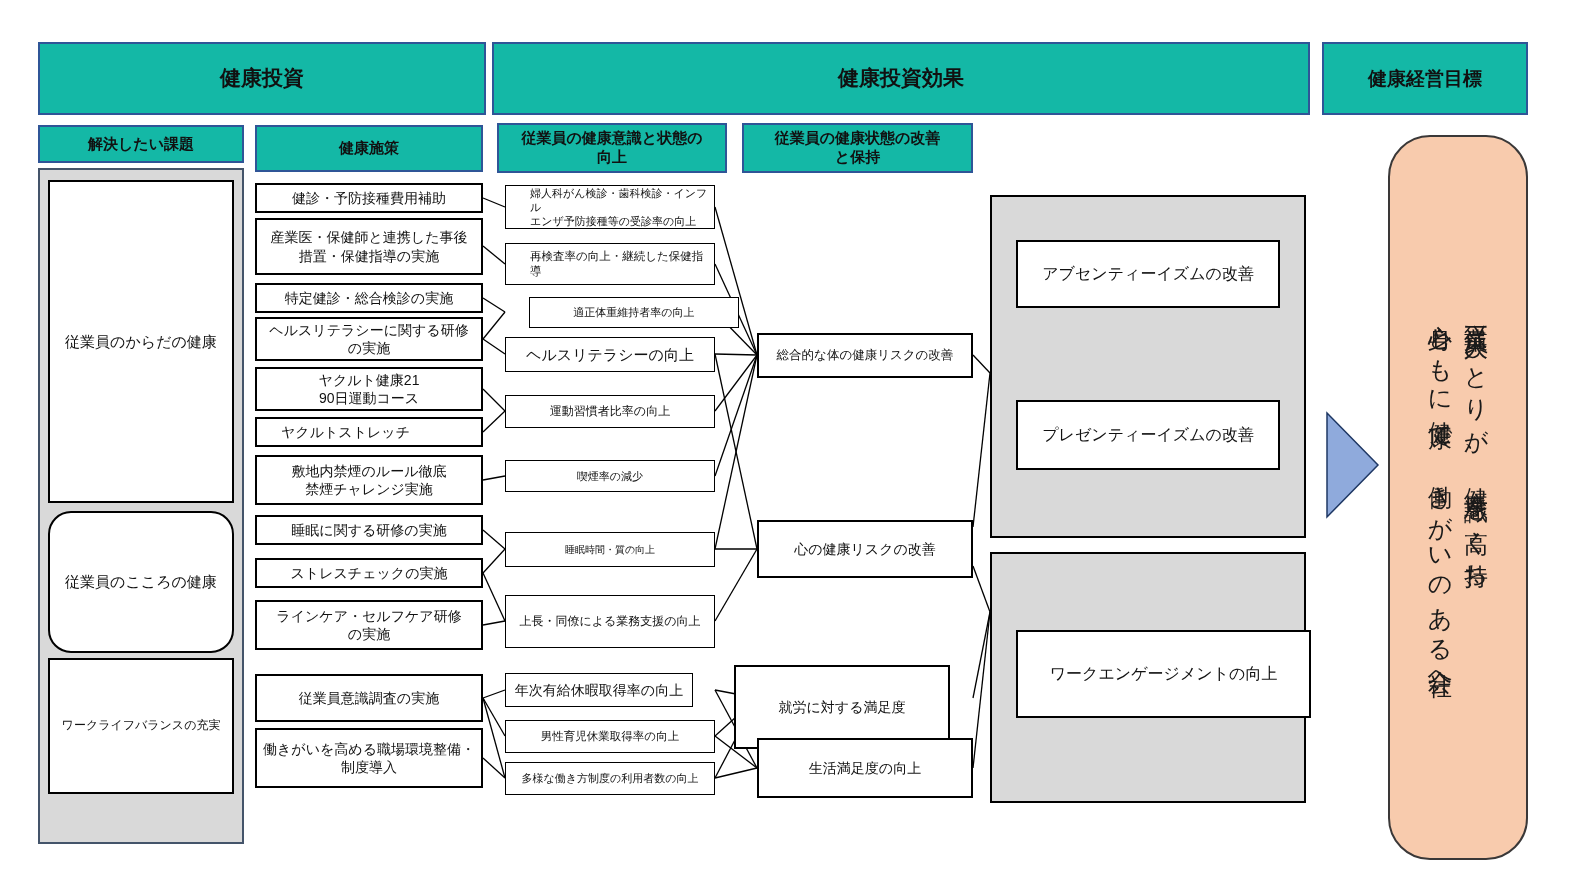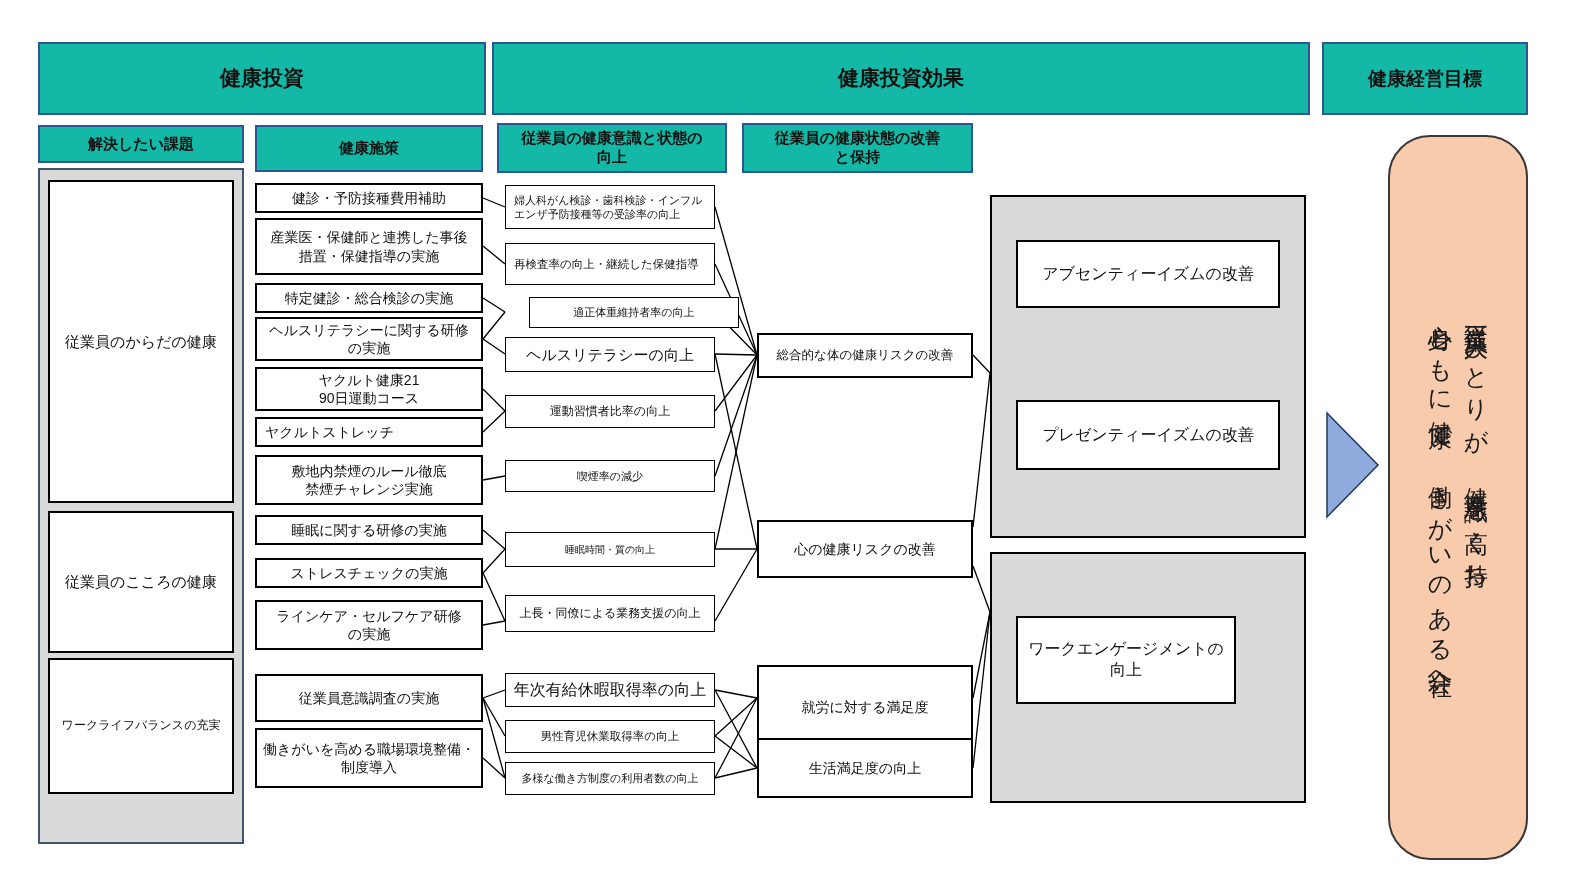--- a/index.html
+++ b/index.html
@@ -9,21 +9,21 @@
   .hdr{position:absolute;z-index:2;background:#14b8a6;border:2px solid #2F5597;box-sizing:border-box;
        display:flex;align-items:center;justify-content:center;font-weight:bold;text-align:center;
        white-space:pre-line;line-height:1.25;}
   .panel{position:absolute;z-index:2;background:#D9D9D9;box-sizing:border-box;}
   .panel.left{border:2px solid #44546A;}
   .panel.right{border:2px solid #000;}
   .box{position:absolute;z-index:3;background:#fff;border:2px solid #000;box-sizing:border-box;
        display:flex;align-items:center;justify-content:center;text-align:center;
        white-space:pre-line;line-height:1.3;padding:1px 4px;}
   .box.thin{border-width:1.5px;}
-  .box.la{justify-content:flex-start;text-align:left;padding-left:8px;}
+  .box.la{justify-content:flex-start;text-align:left;padding-left:24px;}
   .goal{position:absolute;z-index:3;left:1388px;top:135px;width:140px;height:725px;
         background:#F8CBAD;border:2px solid #3A3838;border-radius:42px;box-sizing:border-box;
         display:flex;align-items:center;justify-content:center;}
   .goal-text{writing-mode:vertical-rl;text-orientation:upright;font-size:24px;
              letter-spacing:3px;line-height:1.5;color:#1a1a1a;}
   .goal-text div{display:block;}
 </style>
 </head>
 <body>
 
@@ -76,21 +76,21 @@
 
   <div class="hdr" style="left:38px;top:125px;width:206px;height:38px;font-size:15px;">解決したい課題</div>
   <div class="hdr" style="left:255px;top:125px;width:228px;height:47px;font-size:15px;">健康施策</div>
   <div class="hdr" style="left:497px;top:123px;width:230px;height:50px;font-size:15px;">従業員の健康意識と状態の
 向上</div>
   <div class="hdr" style="left:742px;top:123px;width:231px;height:50px;font-size:15px;">従業員の健康状態の改善
 と保持</div>
 
   <div class="panel left" style="left:38px;top:168px;width:206px;height:676px;"></div>
   <div class="box" style="left:48px;top:180px;width:186px;height:323px;font-size:15px;">従業員のからだの健康</div>
-  <div class="box" style="left:48px;top:511px;width:186px;height:142px;font-size:15px;">従業員のこころの健康</div>
+  <div class="box" style="left:48px;top:511px;width:186px;height:142px;font-size:15px;border-radius:23px;">従業員のこころの健康</div>
   <div class="box" style="left:48px;top:658px;width:186px;height:136px;font-size:12px;">ワークライフバランスの充実</div>
 
   <div class="box" style="left:255px;top:183px;width:228px;height:30px;font-size:14px;">健診・予防接種費用補助</div>
   <div class="box" style="left:255px;top:218px;width:228px;height:57px;font-size:14px;">産業医・保健師と連携した事後
 措置・保健指導の実施</div>
   <div class="box" style="left:255px;top:283px;width:228px;height:30px;font-size:14px;">特定健診・総合検診の実施</div>
   <div class="box" style="left:255px;top:317px;width:228px;height:44px;font-size:14px;">ヘルスリテラシーに関する研修
 の実施</div>
   <div class="box" style="left:255px;top:367px;width:228px;height:44px;font-size:14px;">ヤクルト健康21
 90日運動コース</div>
@@ -106,35 +106,35 @@
 制度導入</div>
 
   <div class="box thin la" style="left:505px;top:185px;width:210px;height:44px;font-size:11px;">婦人科がん検診・歯科検診・インフル
 エンザ予防接種等の受診率の向上</div>
   <div class="box thin la" style="left:505px;top:243px;width:210px;height:42px;font-size:11.5px;">再検査率の向上・継続した保健指導</div>
   <div class="box thin" style="left:529px;top:297px;width:210px;height:31px;font-size:11px;">適正体重維持者率の向上</div>
   <div class="box thin" style="left:505px;top:337px;width:210px;height:35px;font-size:15px;">ヘルスリテラシーの向上</div>
   <div class="box thin" style="left:505px;top:395px;width:210px;height:33px;font-size:12px;">運動習慣者比率の向上</div>
   <div class="box thin" style="left:505px;top:460px;width:210px;height:32px;font-size:11px;">喫煙率の減少</div>
   <div class="box thin" style="left:505px;top:532px;width:210px;height:35px;font-size:10px;">睡眠時間・質の向上</div>
-  <div class="box thin" style="left:505px;top:595px;width:210px;height:37px;font-size:12px;">上長・同僚による業務支援の向上</div>
-  <div class="box thin" style="left:505px;top:673px;width:210px;height:34px;font-size:16px;">年次有給休暇取得率の向上</div>
+  <div class="box thin" style="left:505px;top:595px;width:210px;height:53px;font-size:12px;">上長・同僚による業務支援の向上</div>
+  <div class="box thin" style="left:505px;top:673px;width:188px;height:34px;font-size:14px;">年次有給休暇取得率の向上</div>
   <div class="box thin" style="left:505px;top:720px;width:210px;height:33px;font-size:11.5px;">男性育児休業取得率の向上</div>
   <div class="box thin" style="left:505px;top:762px;width:210px;height:33px;font-size:11px;">多様な働き方制度の利用者数の向上</div>
 
   <div class="box" style="left:757px;top:520px;width:216px;height:58px;font-size:14px;">心の健康リスクの改善</div>
   <div class="box" style="left:757px;top:333px;width:216px;height:45px;font-size:12.5px;">総合的な体の健康リスクの改善</div>
-  <div class="box" style="left:757px;top:665px;width:216px;height:84px;font-size:14px;">就労に対する満足度</div>
+  <div class="box" style="left:734px;top:665px;width:216px;height:84px;font-size:14px;">就労に対する満足度</div>
   <div class="box" style="left:757px;top:738px;width:216px;height:60px;font-size:14px;">生活満足度の向上</div>
 
   <div class="panel right" style="left:990px;top:195px;width:316px;height:343px;"></div>
   <div class="panel right" style="left:990px;top:552px;width:316px;height:251px;"></div>
   <div class="box" style="left:1016px;top:240px;width:264px;height:68px;font-size:16px;">アブセンティーイズムの改善</div>
   <div class="box" style="left:1016px;top:400px;width:264px;height:70px;font-size:16px;">プレゼンティーイズムの改善</div>
-  <div class="box" style="left:1016px;top:616px;width:220px;height:88px;font-size:16px;">ワークエンゲージメントの向上</div>
+  <div class="box" style="left:1016px;top:630px;width:295px;height:88px;font-size:16px;">ワークエンゲージメントの向上</div>
 
   <div class="goal">
     <div class="goal-text">
       <div>従業員一人ひとりが、健康意識を高く持ち、</div>
       <div>心身ともに健康で、働きがいのある会社へ</div>
     </div>
   </div>
 
 </div>
 

